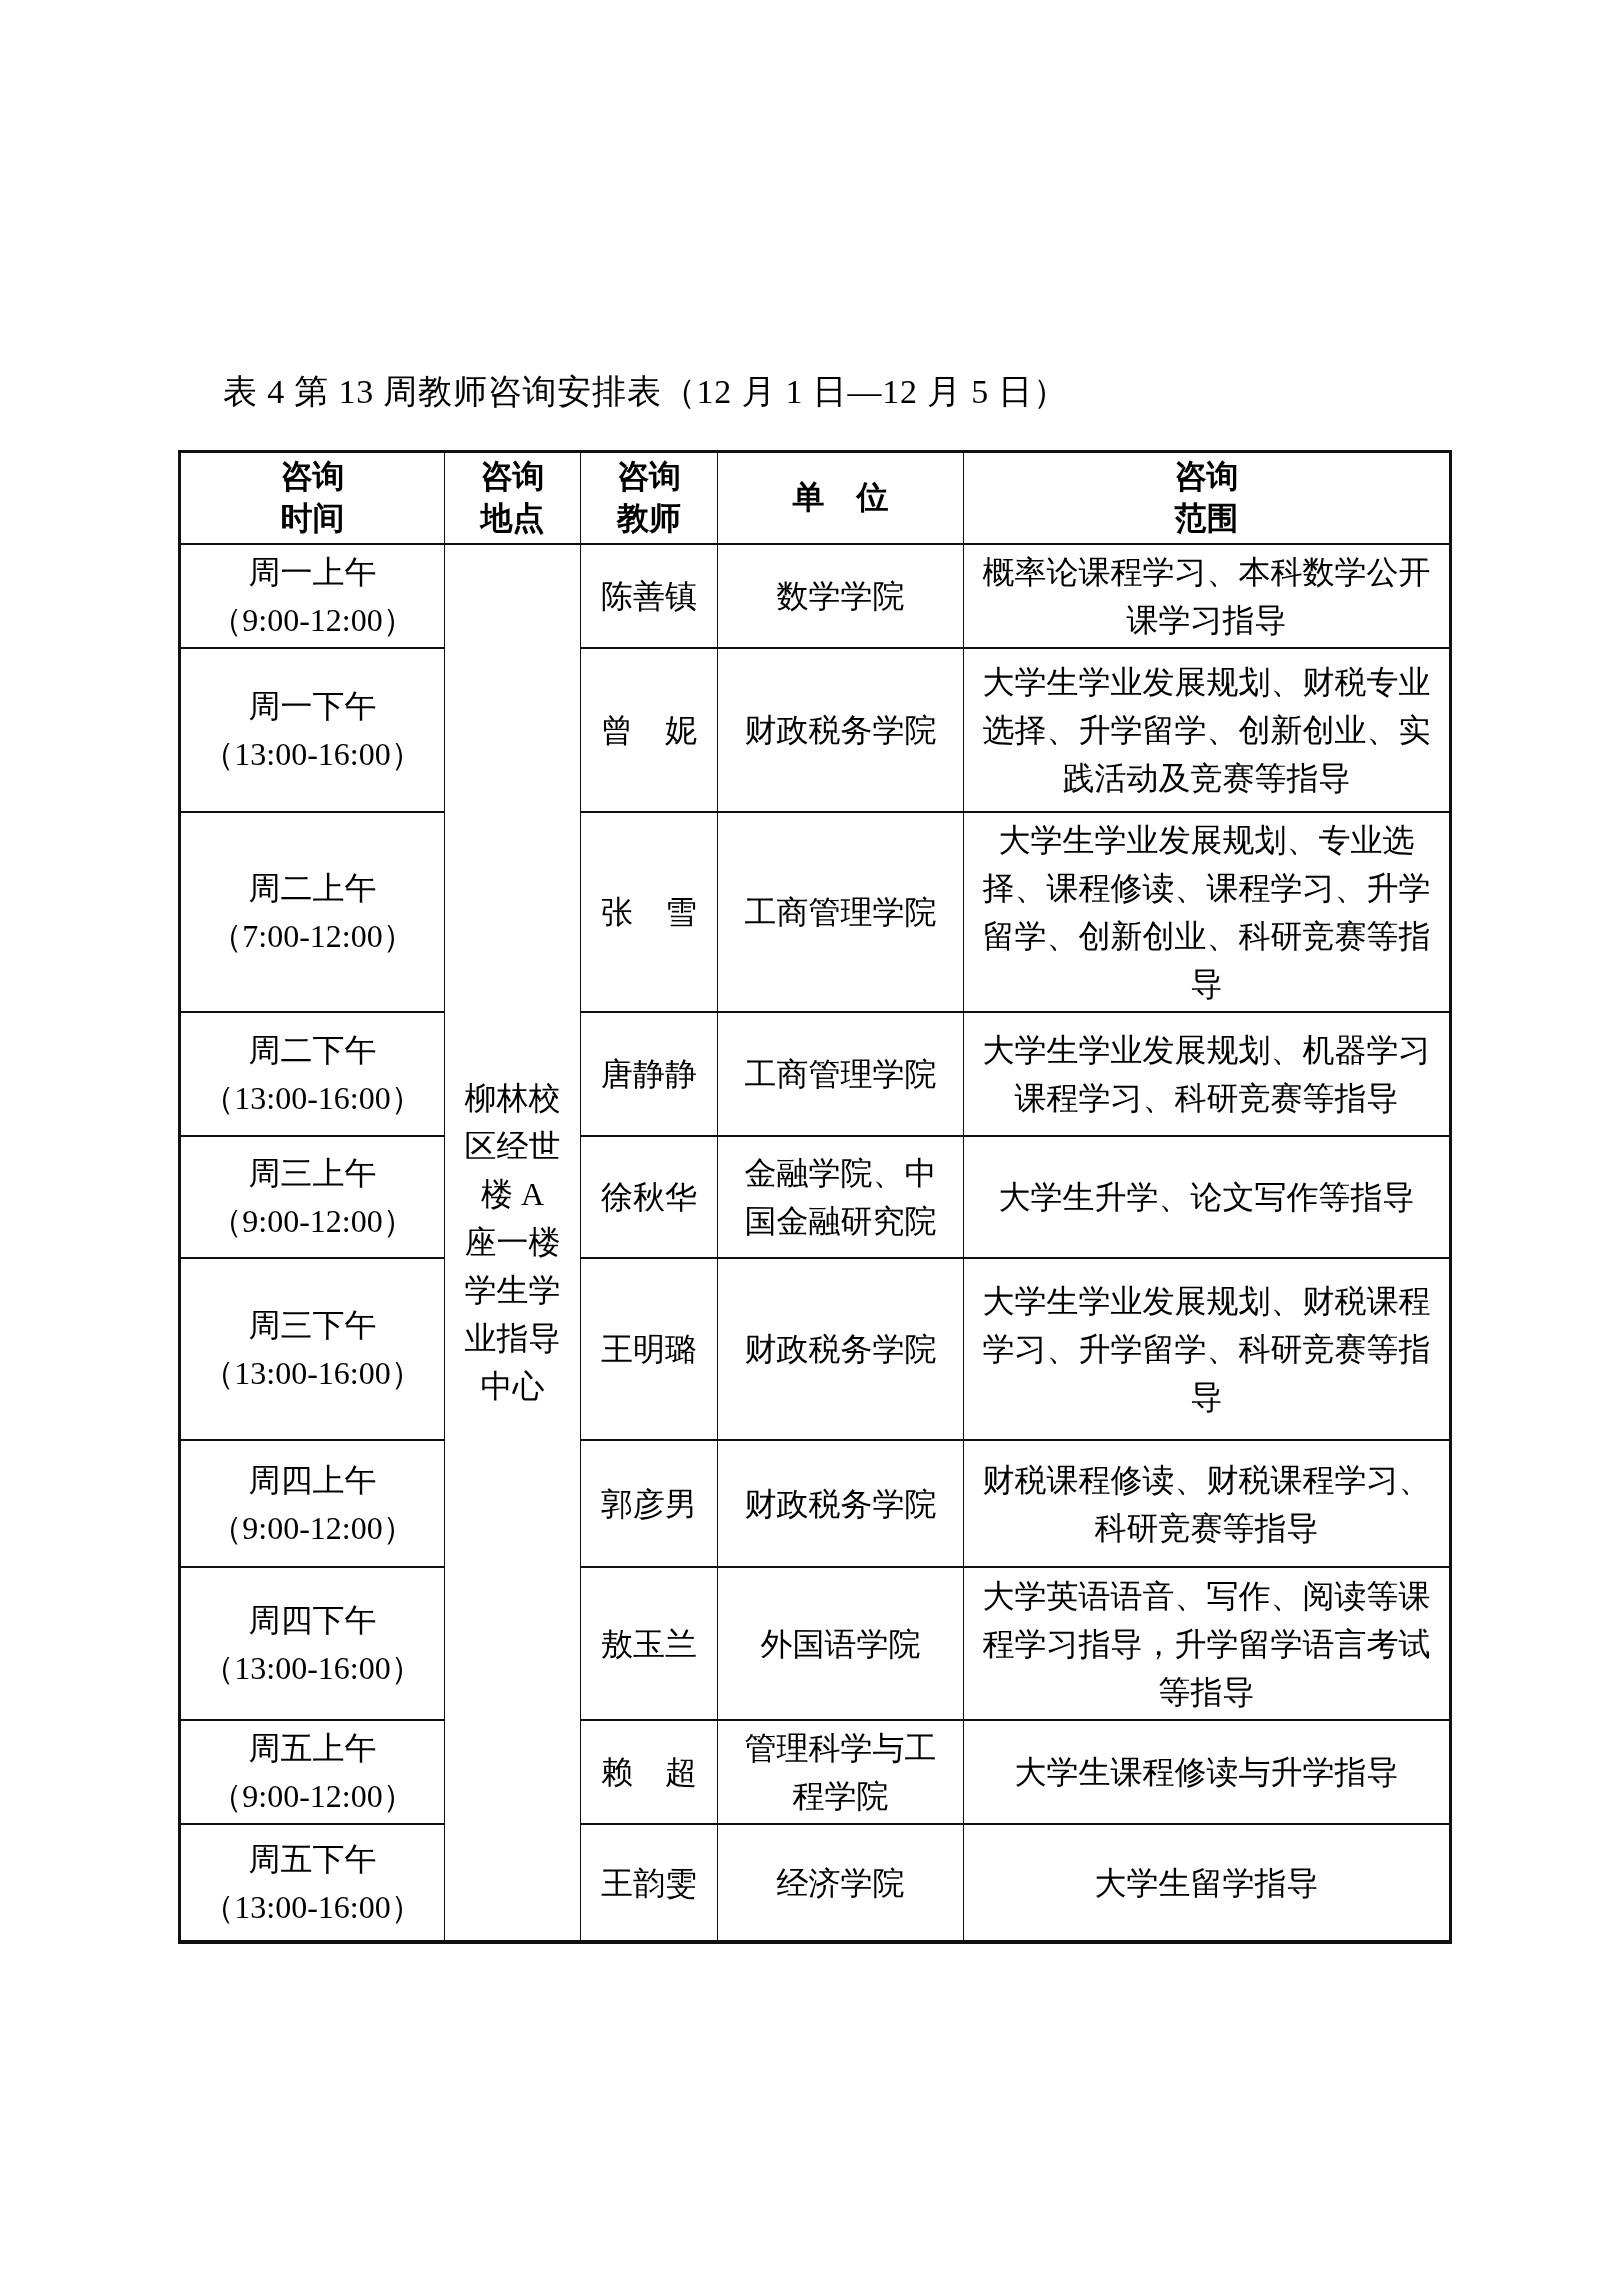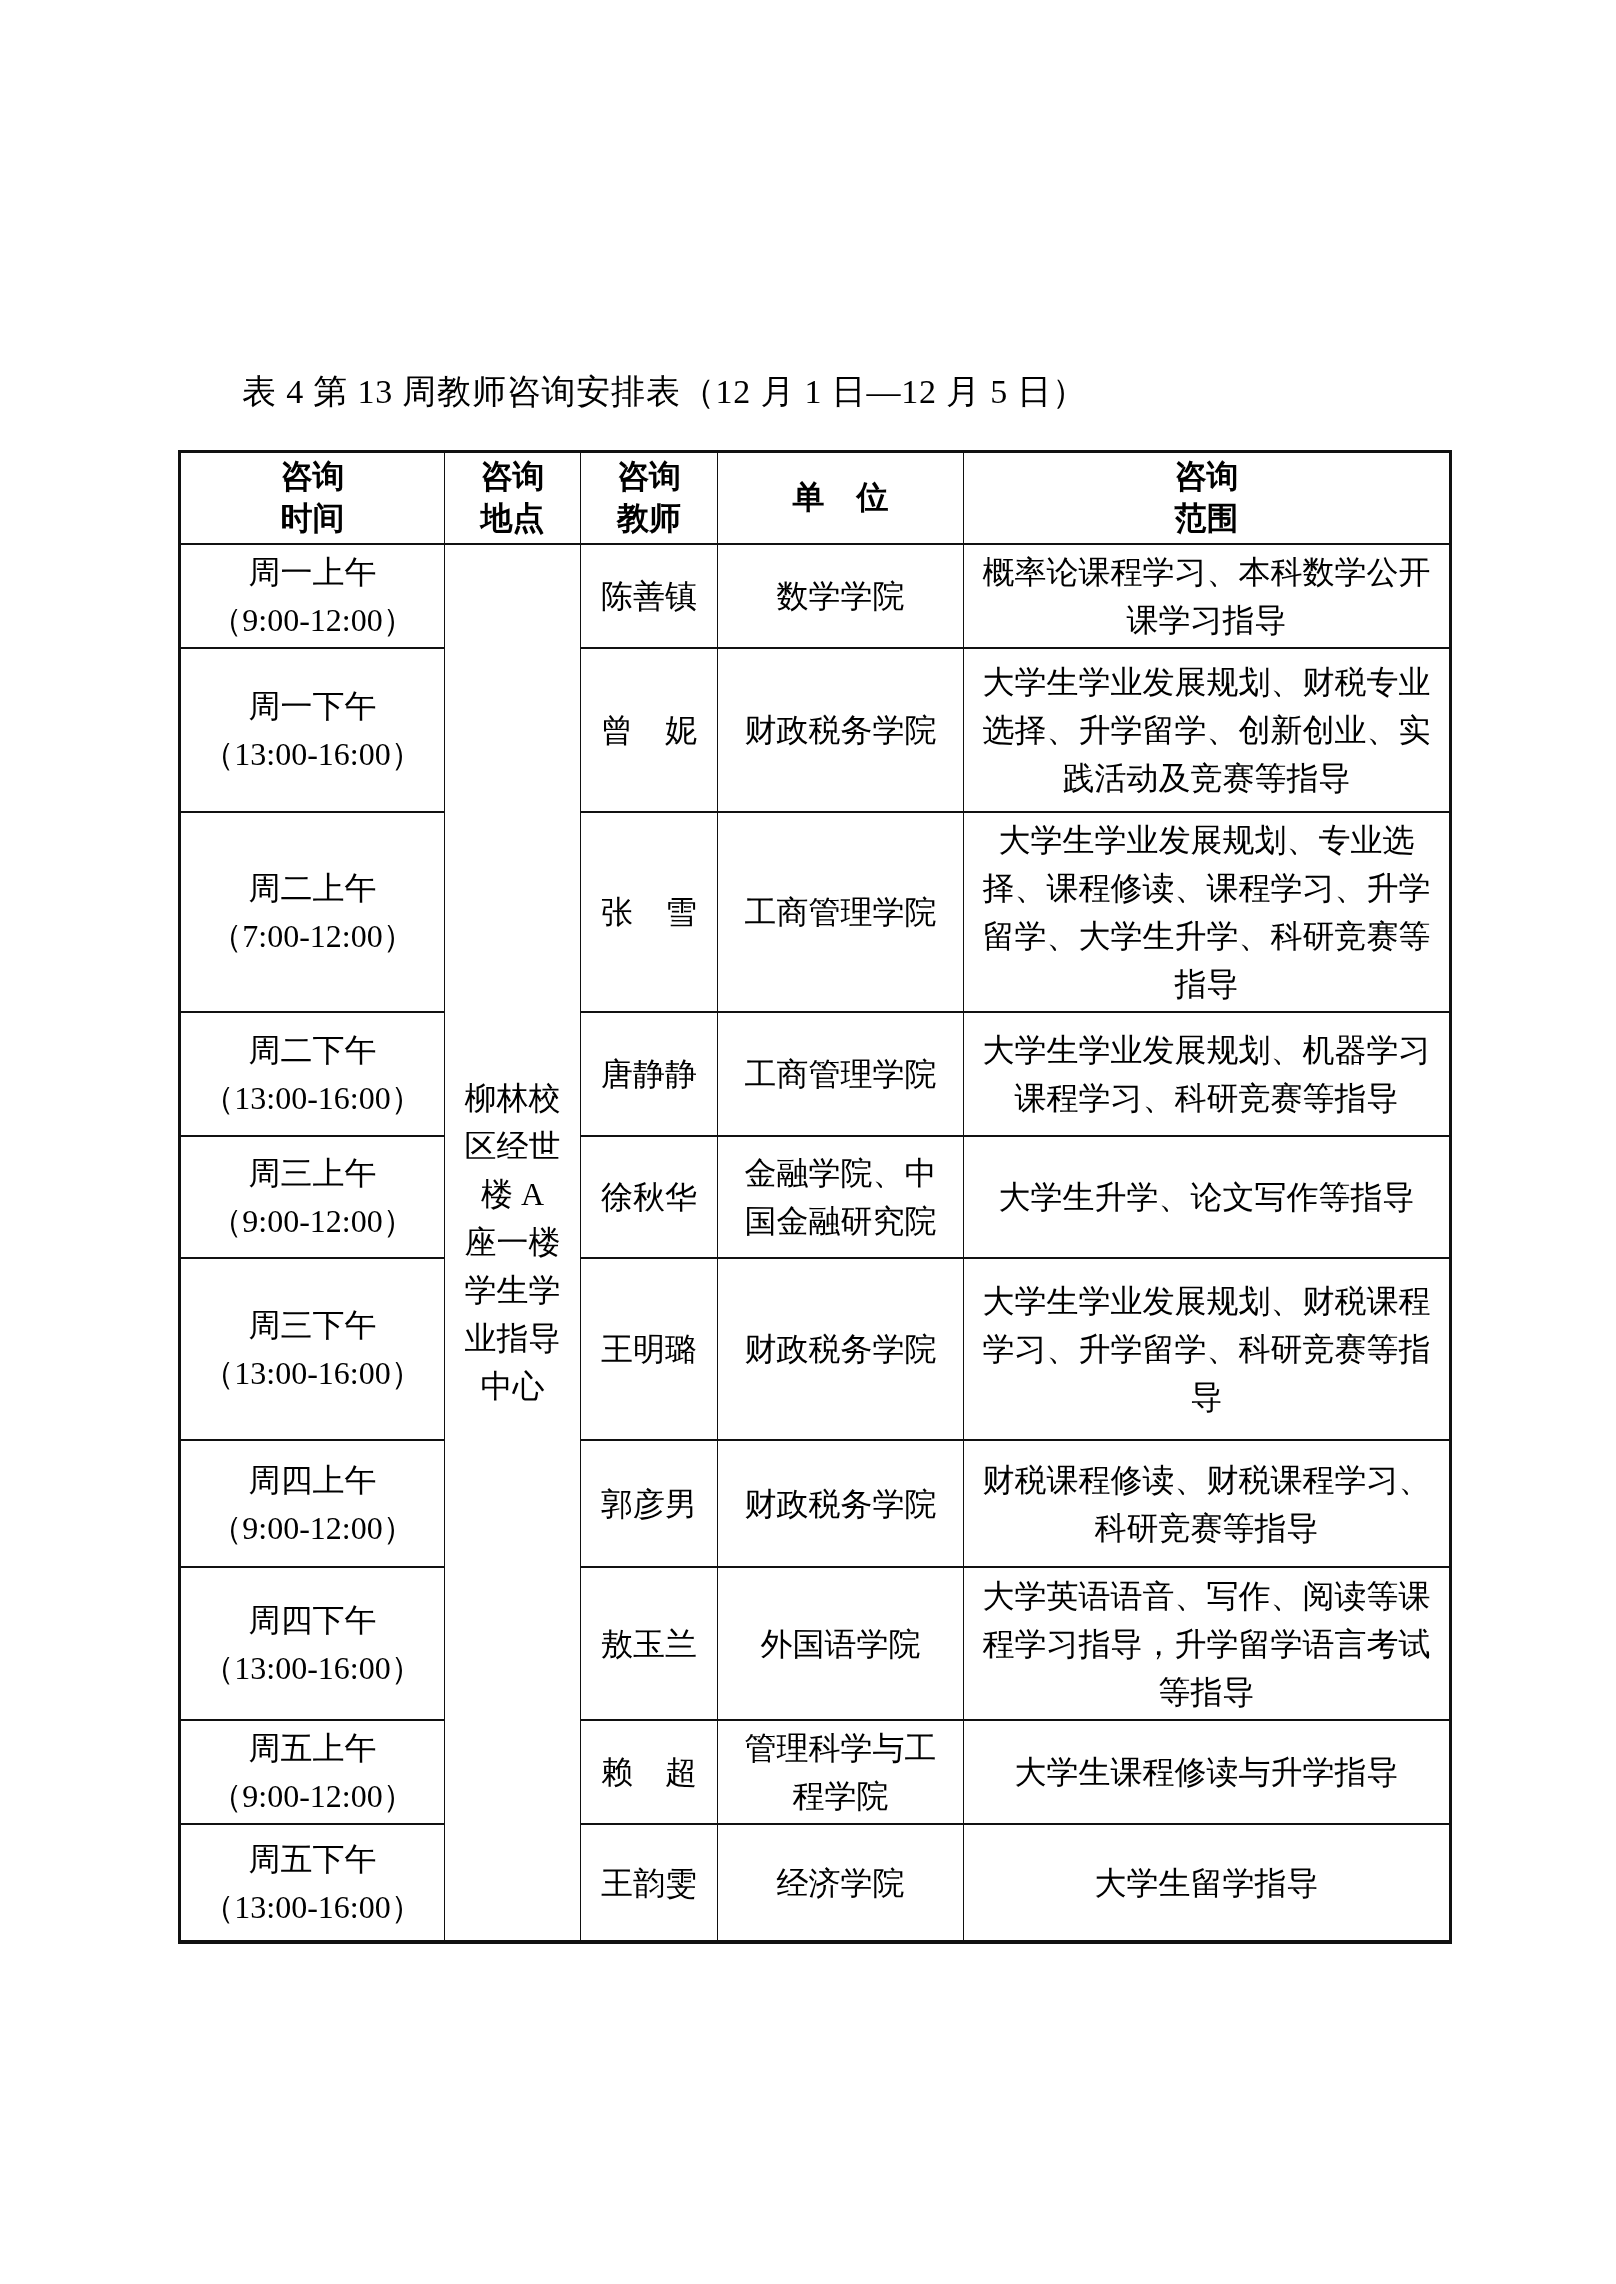--- a/index.html
+++ b/index.html
@@ -19,21 +19,20 @@
   .doc-title {
     position: absolute;
     top: 369px;
     left: 0;
     width: 1291px;
     text-align: center;
     font-size: 34px;
     font-weight: normal;
     letter-spacing: 0.8px;
     white-space: pre-line;
-    padding-left: 19px;
   }
   table.schedule {
     position: absolute;
     left: 178px;
     top: 450px;
     width: 1271px;
     border-collapse: collapse;
     table-layout: fixed;
     border: 3.2px solid #111111;
     border-bottom-width: 4px;
@@ -124,21 +123,21 @@
 （13:00-16:00）</td>
         <td class="teacher-cell">曾　妮</td>
         <td class="unit-cell">财政税务学院</td>
         <td class="scope-cell">大学生学业发展规划、财税专业选择、升学留学、创新创业、实践活动及竞赛等指导</td>
       </tr>
       <tr class="r3">
         <td class="time-cell">周二上午
 （7:00-12:00）</td>
         <td class="teacher-cell">张　雪</td>
         <td class="unit-cell">工商管理学院</td>
-        <td class="scope-cell">大学生学业发展规划、专业选择、课程修读、课程学习、升学留学、大学生升学、科研竞赛等指导</td>
+        <td class="scope-cell">大学生学业发展规划、专业选择、课程修读、课程学习、升学留学、创新创业、科研竞赛等指导</td>
       </tr>
       <tr class="r4">
         <td class="time-cell">周二下午
 （13:00-16:00）</td>
         <td class="teacher-cell">唐静静</td>
         <td class="unit-cell">工商管理学院</td>
         <td class="scope-cell">大学生学业发展规划、机器学习课程学习、科研竞赛等指导</td>
       </tr>
       <tr class="r5">
         <td class="time-cell">周三上午

